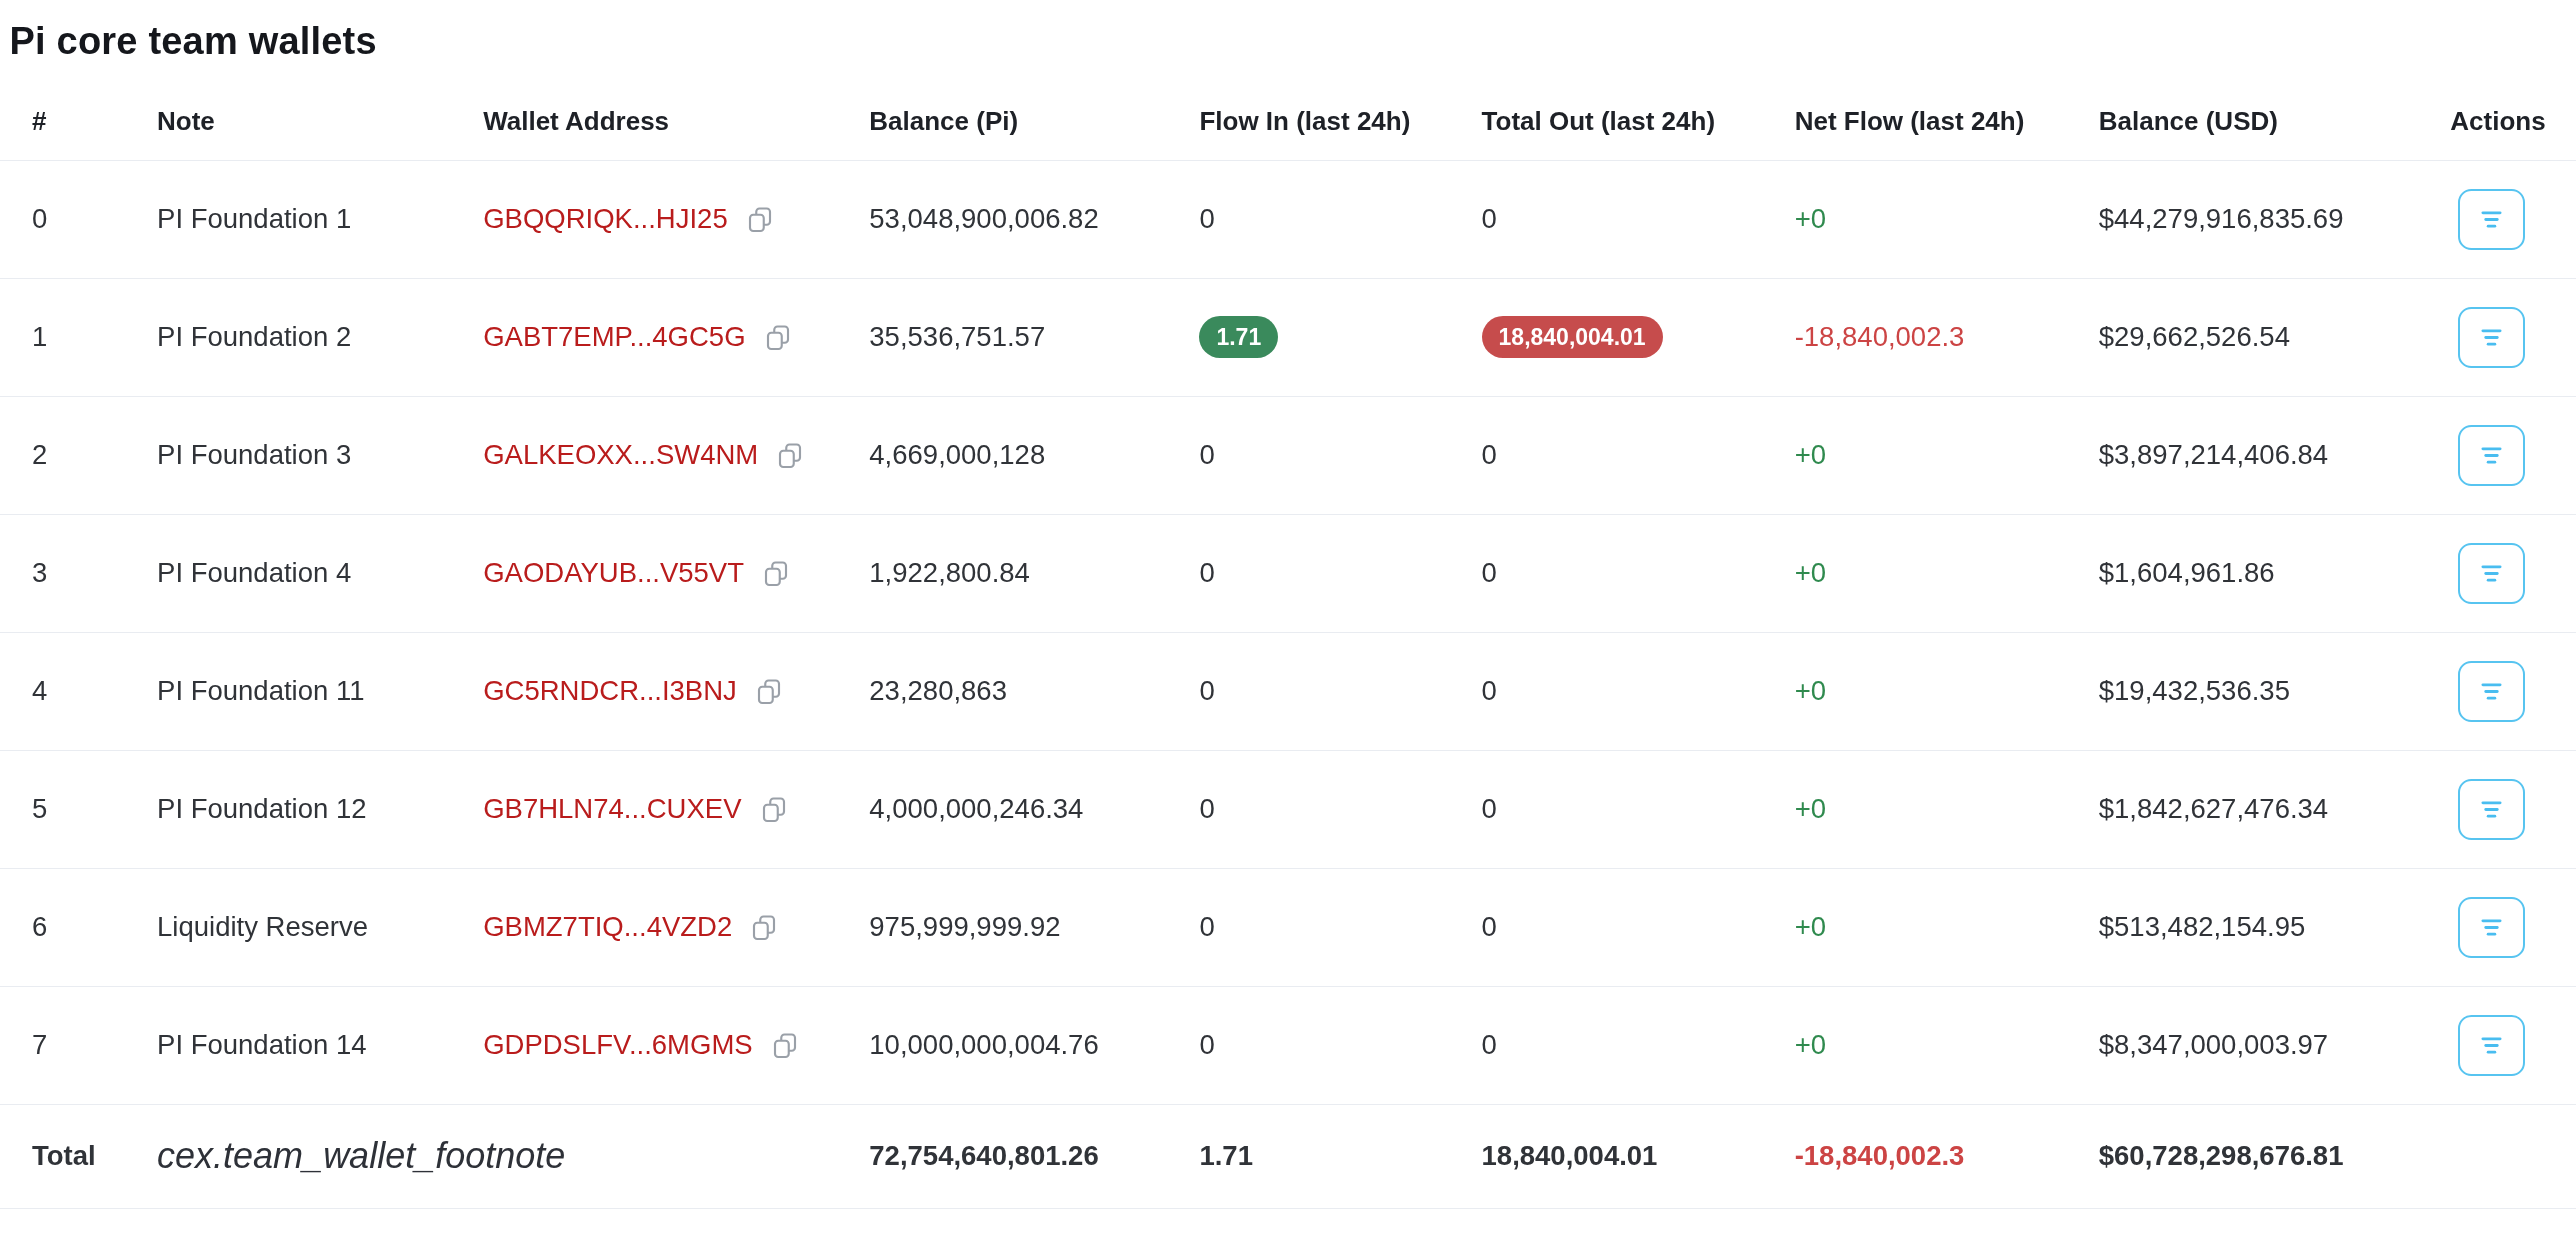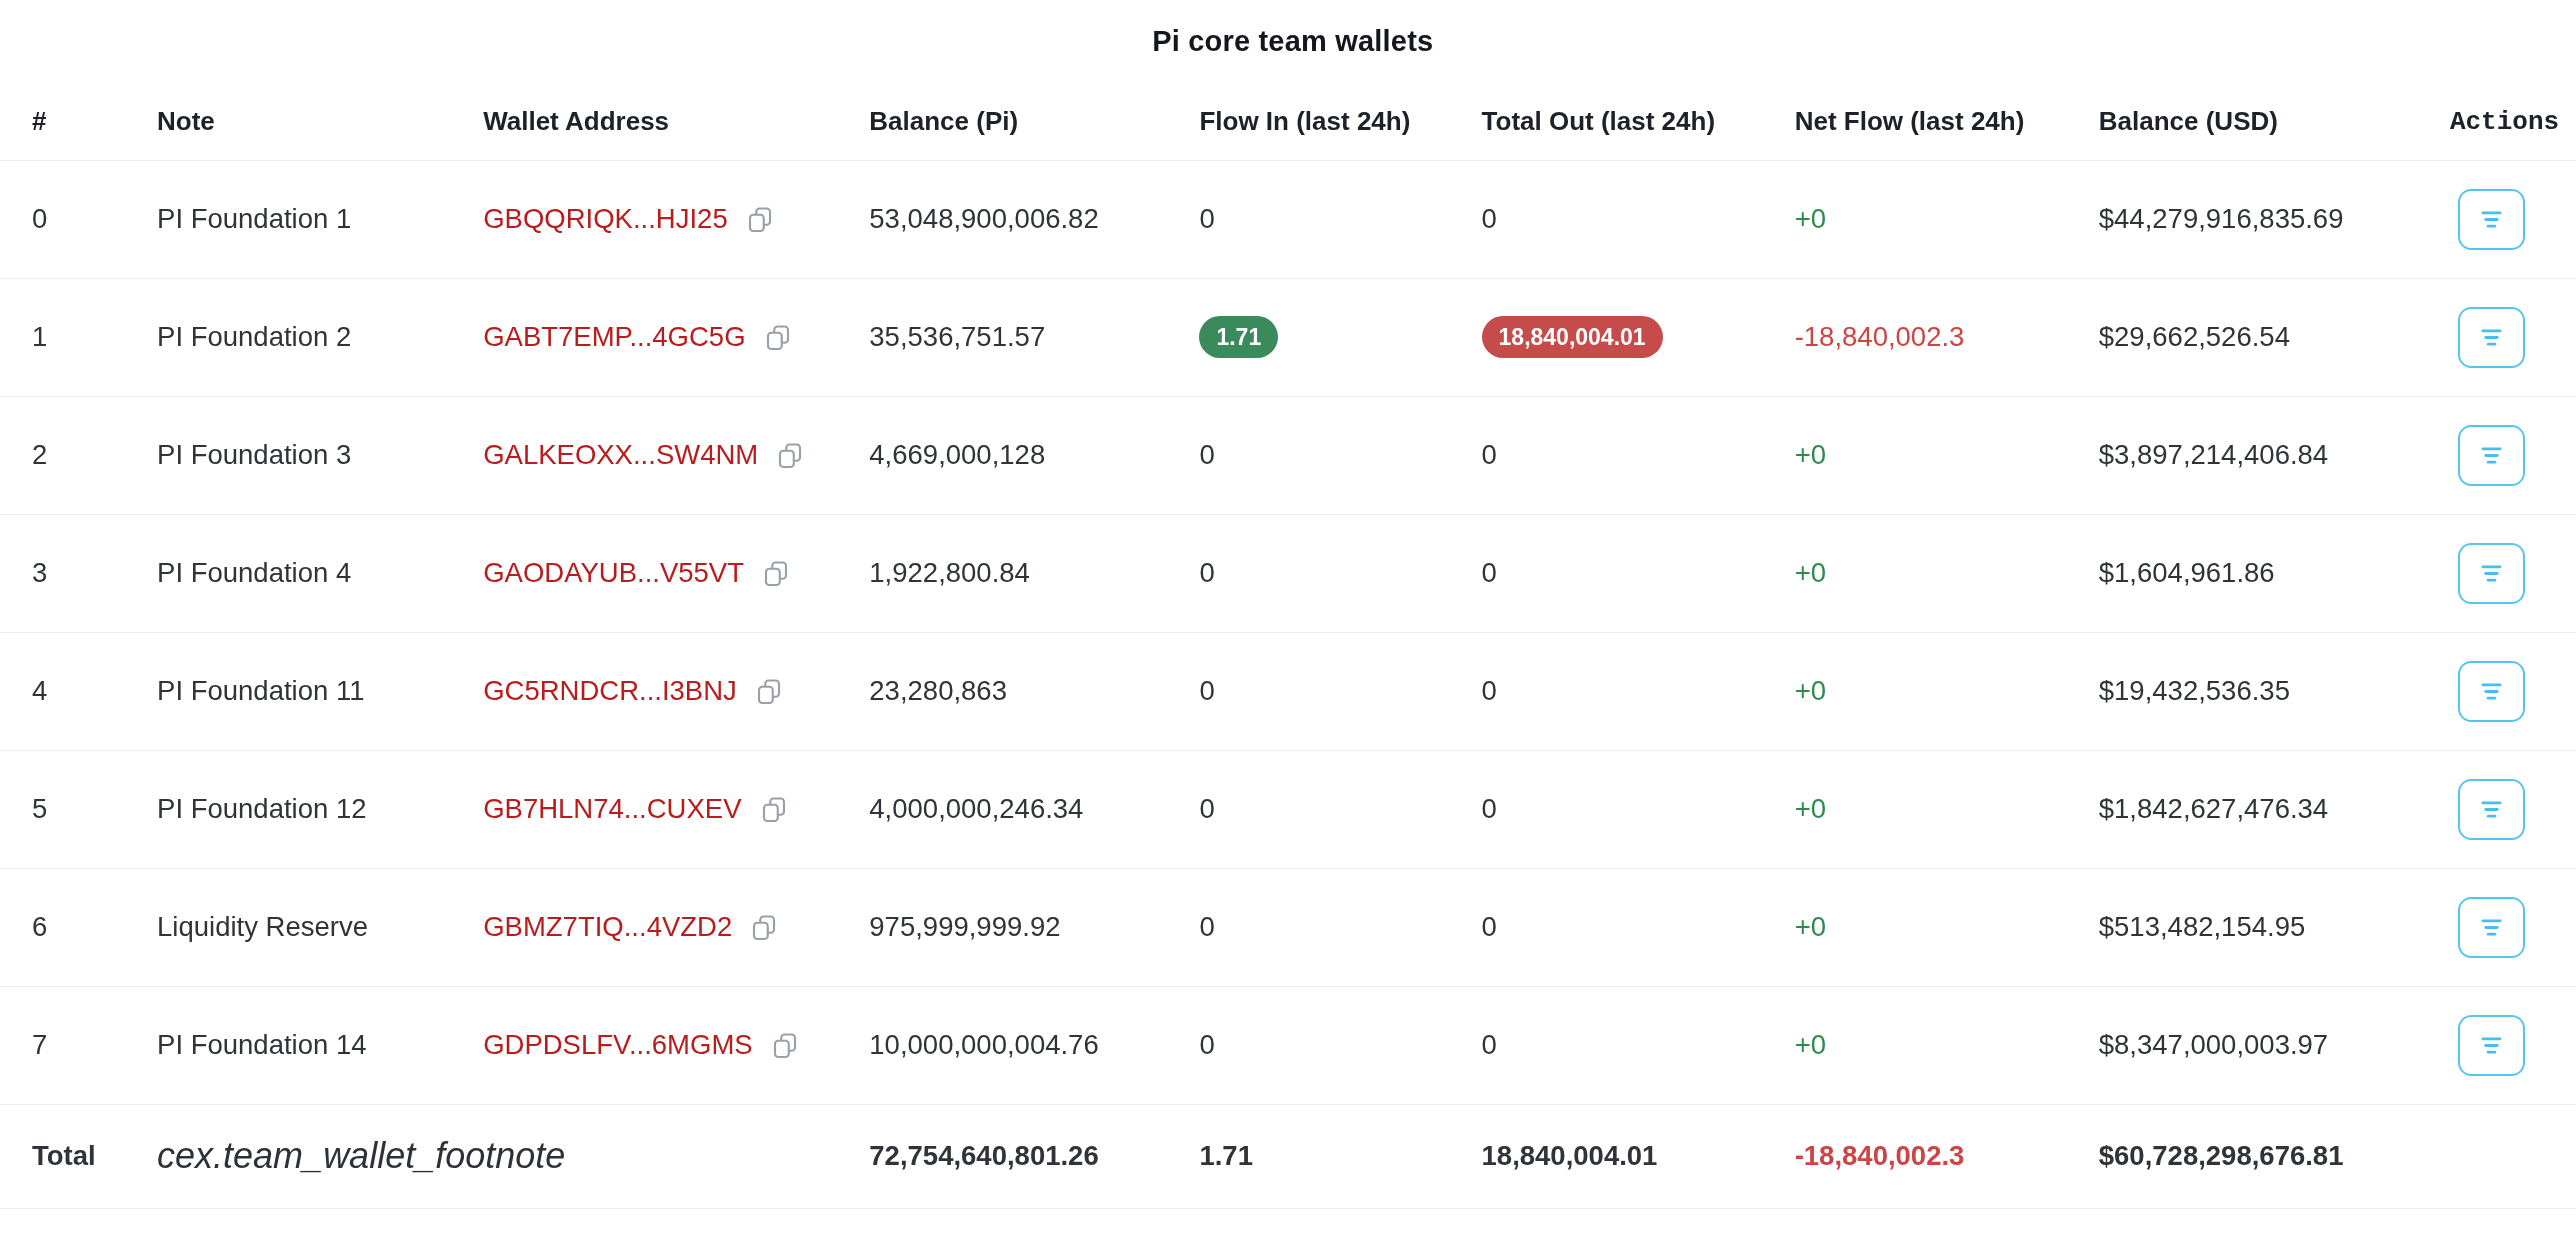--- a/index.html
+++ b/index.html
@@ -7,46 +7,45 @@
   body {
     width: 2576px;
     height: 1245px;
     background: #ffffff;
     font-family: "Liberation Sans", sans-serif;
     color: #303338;
     overflow: hidden;
   }
   .page-title {
     margin: 26.6px 0 0 9.5px;
-    font-size: 29px;
+    font-size: 38px;
     line-height: 29px;
     font-weight: 700;
     color: #15171c;
     letter-spacing: 0.2px;
-    text-align: center;
   }
   table.wallet-table {
     border-collapse: collapse;
     table-layout: fixed;
     width: 2576px;
     margin-top: 28.5px;
   }
   thead tr { border-bottom: 1.9px solid #e9ecf1; }
   th {
     font-size: 26px;
     font-weight: 700;
     color: #1e2127;
     text-align: left;
     height: 76px;
     vertical-align: middle;
     padding: 0;
     white-space: nowrap;
   }
   th.th-index { padding-left: 32px; }
-  th.th-actions { text-align: center; padding-right: 30px; font-family: Liberation Mono, monospace; }
+  th.th-actions { text-align: center; padding-right: 30px; }
   tbody tr { border-bottom: 1.9px solid #e9ecf1; height: 118px; }
   tbody tr.total-row { height: 104px; padding-left: 18px; }
   td {
     padding: 0;
     vertical-align: middle;
     font-size: 27.5px;
     color: #303338;
     white-space: nowrap;
   }
   td.cell-index { padding-left: 32px; }

